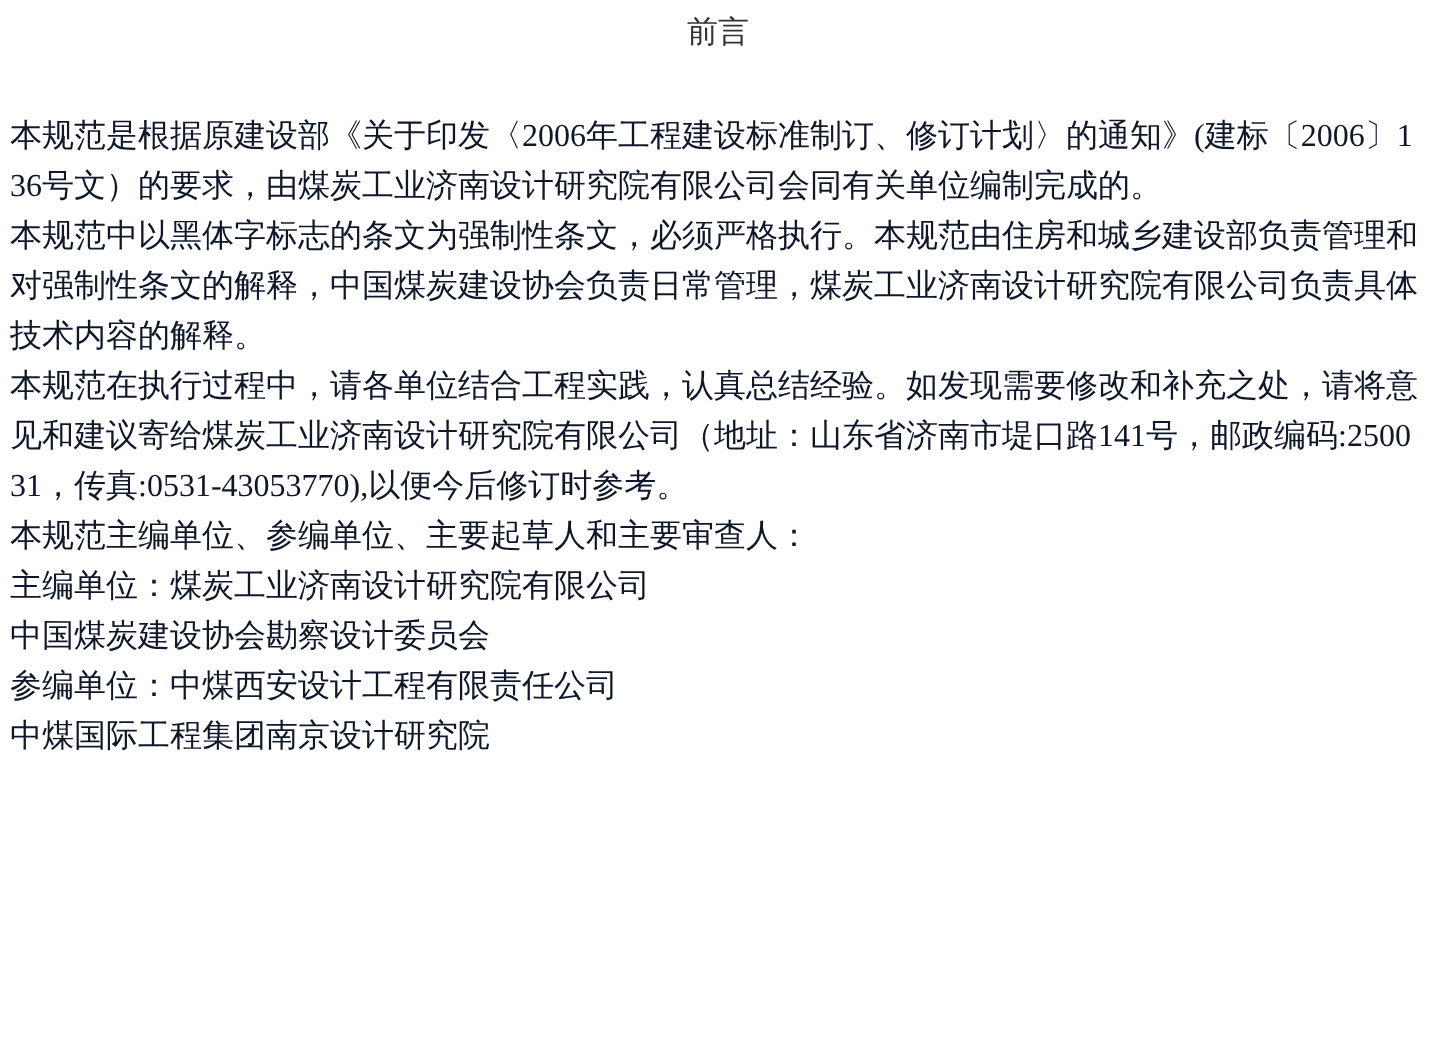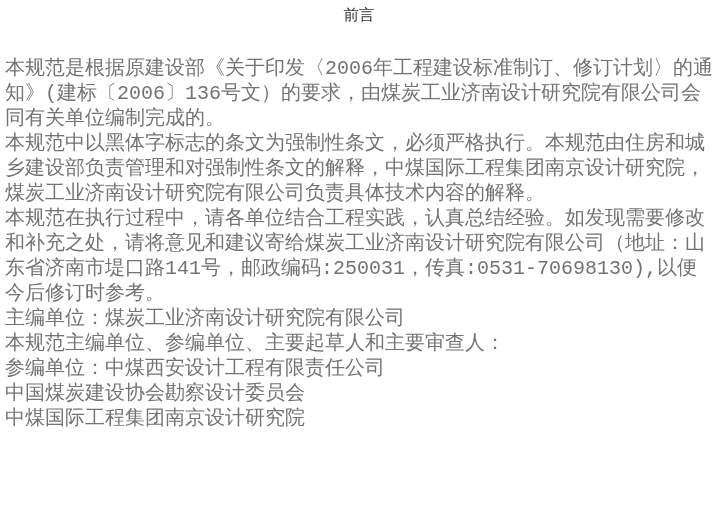--- a/index.html
+++ b/index.html
@@ -8,52 +8,52 @@
     background: #ffffff;
   }
   .page {
     position: relative;
     width: 718px;
     height: 502px;
     overflow: hidden;
     box-sizing: border-box;
     padding: 8px 5px 0 5px;
     background: #ffffff;
-    font-family: Liberation Mono, monospace;
+    font-family: Liberation Serif, serif;
     color: #333333;
   }
   .doc-title {
     margin: 0 0 31px 0;
     font-size: 15.5px;
     font-weight: normal;
     line-height: 17px;
     text-align: center;
     color: #333333;
   }
   .doc-body p {
     margin: 0;
     padding: 0;
-    font-size: 20px;
+    font-size: 16px;
     line-height: 25px;
     text-align: left;
     word-break: break-all;
     overflow-wrap: anywhere;
-    color: #737373;
+    color: #0f172a;
   }
 </style>
 </head>
 <body>
 
 <div class="page">
   <h1 class="doc-title">前言</h1>
 
   <div class="doc-body">
     <p>本规范是根据原建设部《关于印发〈2006年工程建设标准制订、修订计划〉的通知》(建标〔2006〕136号文）的要求，由煤炭工业济南设计研究院有限公司会同有关单位编制完成的。</p>
-    <p>本规范中以黑体字标志的条文为强制性条文，必须严格执行。本规范由住房和城乡建设部负责管理和对强制性条文的解释，中煤国际工程集团南京设计研究院，煤炭工业济南设计研究院有限公司负责具体技术内容的解释。</p>
-    <p>本规范在执行过程中，请各单位结合工程实践，认真总结经验。如发现需要修改和补充之处，请将意见和建议寄给煤炭工业济南设计研究院有限公司（地址：山东省济南市堤口路141号，邮政编码:250031，传真:0531-70698130),以便今后修订时参考。</p>
+    <p>本规范中以黑体字标志的条文为强制性条文，必须严格执行。本规范由住房和城乡建设部负责管理和对强制性条文的解释，中国煤炭建设协会负责日常管理，煤炭工业济南设计研究院有限公司负责具体技术内容的解释。</p>
+    <p>本规范在执行过程中，请各单位结合工程实践，认真总结经验。如发现需要修改和补充之处，请将意见和建议寄给煤炭工业济南设计研究院有限公司（地址：山东省济南市堤口路141号，邮政编码:250031，传真:0531-43053770),以便今后修订时参考。</p>
+    <p>本规范主编单位、参编单位、主要起草人和主要审查人：</p>
     <p>主编单位：煤炭工业济南设计研究院有限公司</p>
-    <p>本规范主编单位、参编单位、主要起草人和主要审查人：</p>
+    <p>中国煤炭建设协会勘察设计委员会</p>
     <p>参编单位：中煤西安设计工程有限责任公司</p>
-    <p>中国煤炭建设协会勘察设计委员会</p>
     <p>中煤国际工程集团南京设计研究院</p>
 
   </div>
 </div>
 
 </body></html>

